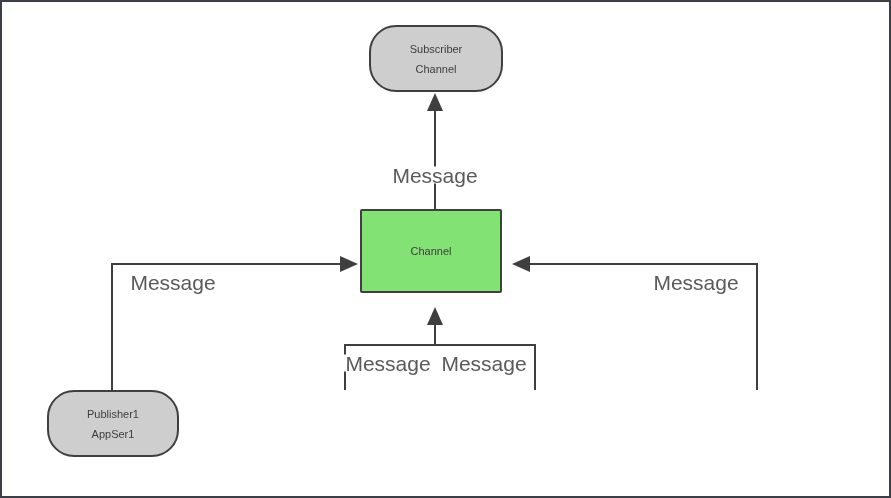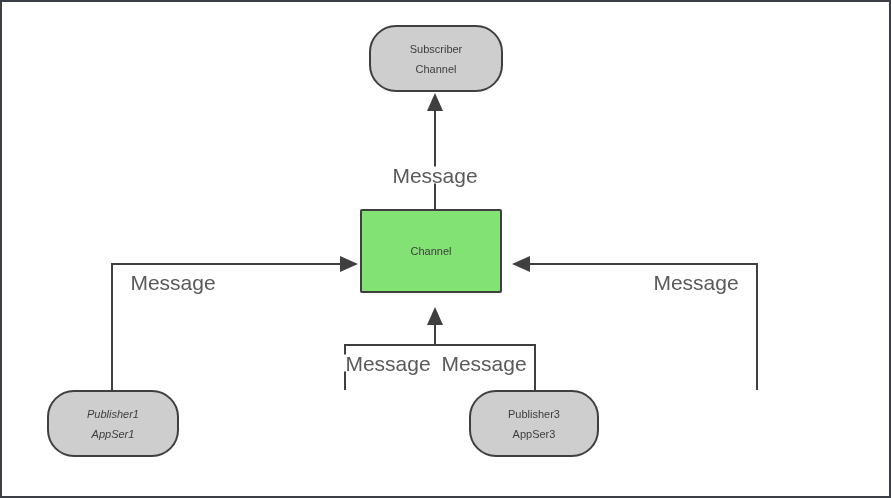--- a/index.html
+++ b/index.html
@@ -46,21 +46,21 @@
     background:var(--node-fill);
     border:2.5px solid var(--stroke);
     color:var(--node-text);
     font-size:11px;
     line-height:20px;
   }
   .stadium{border-radius:27px;}
   .rect{border-radius:2px;}
   #node-subscriber{left:367px;top:23px;width:134px;height:67px;}
   #node-channel{left:358px;top:207px;width:142px;height:84px;background:var(--channel-fill);}
-  #node-publisher1{left:45px;top:388px;width:132px;height:67px;font-style:italic;}
+  #node-publisher1{left:45px;top:388px;width:132px;height:67px;}
   #node-publisher2{left:278px;top:388px;width:130px;height:67px;}
   #node-publisher3{left:467px;top:388px;width:130px;height:67px;}
   #node-publisher4{left:688px;top:388px;width:135px;height:67px;}
   .edge-label{
     position:absolute;
     transform:translate(-50%,-50%);
     background:var(--background);
     color:var(--edge-label-text);
     font-size:21px;
     line-height:17px;
@@ -106,24 +106,20 @@
   <div class="node rect" id="node-channel">
     <span>Channel</span>
   </div>
 
   <div class="node stadium" id="node-publisher1">
     <span>Publisher1</span>
     <span>AppSer1</span>
   </div>
 
 
-  <div class="node stadium" id="node-publisher3">
-    <span>Publisher3</span>
-    <span>AppSer3</span>
-  </div>
 
 
   <span class="edge-label" id="lbl-top">Message</span>
   <span class="edge-label" id="lbl-left">Message</span>
   <span class="edge-label" id="lbl-midleft">Message</span>
   <span class="edge-label" id="lbl-midright">Message</span>
   <span class="edge-label" id="lbl-right">Message</span>
 
 </div>
 

